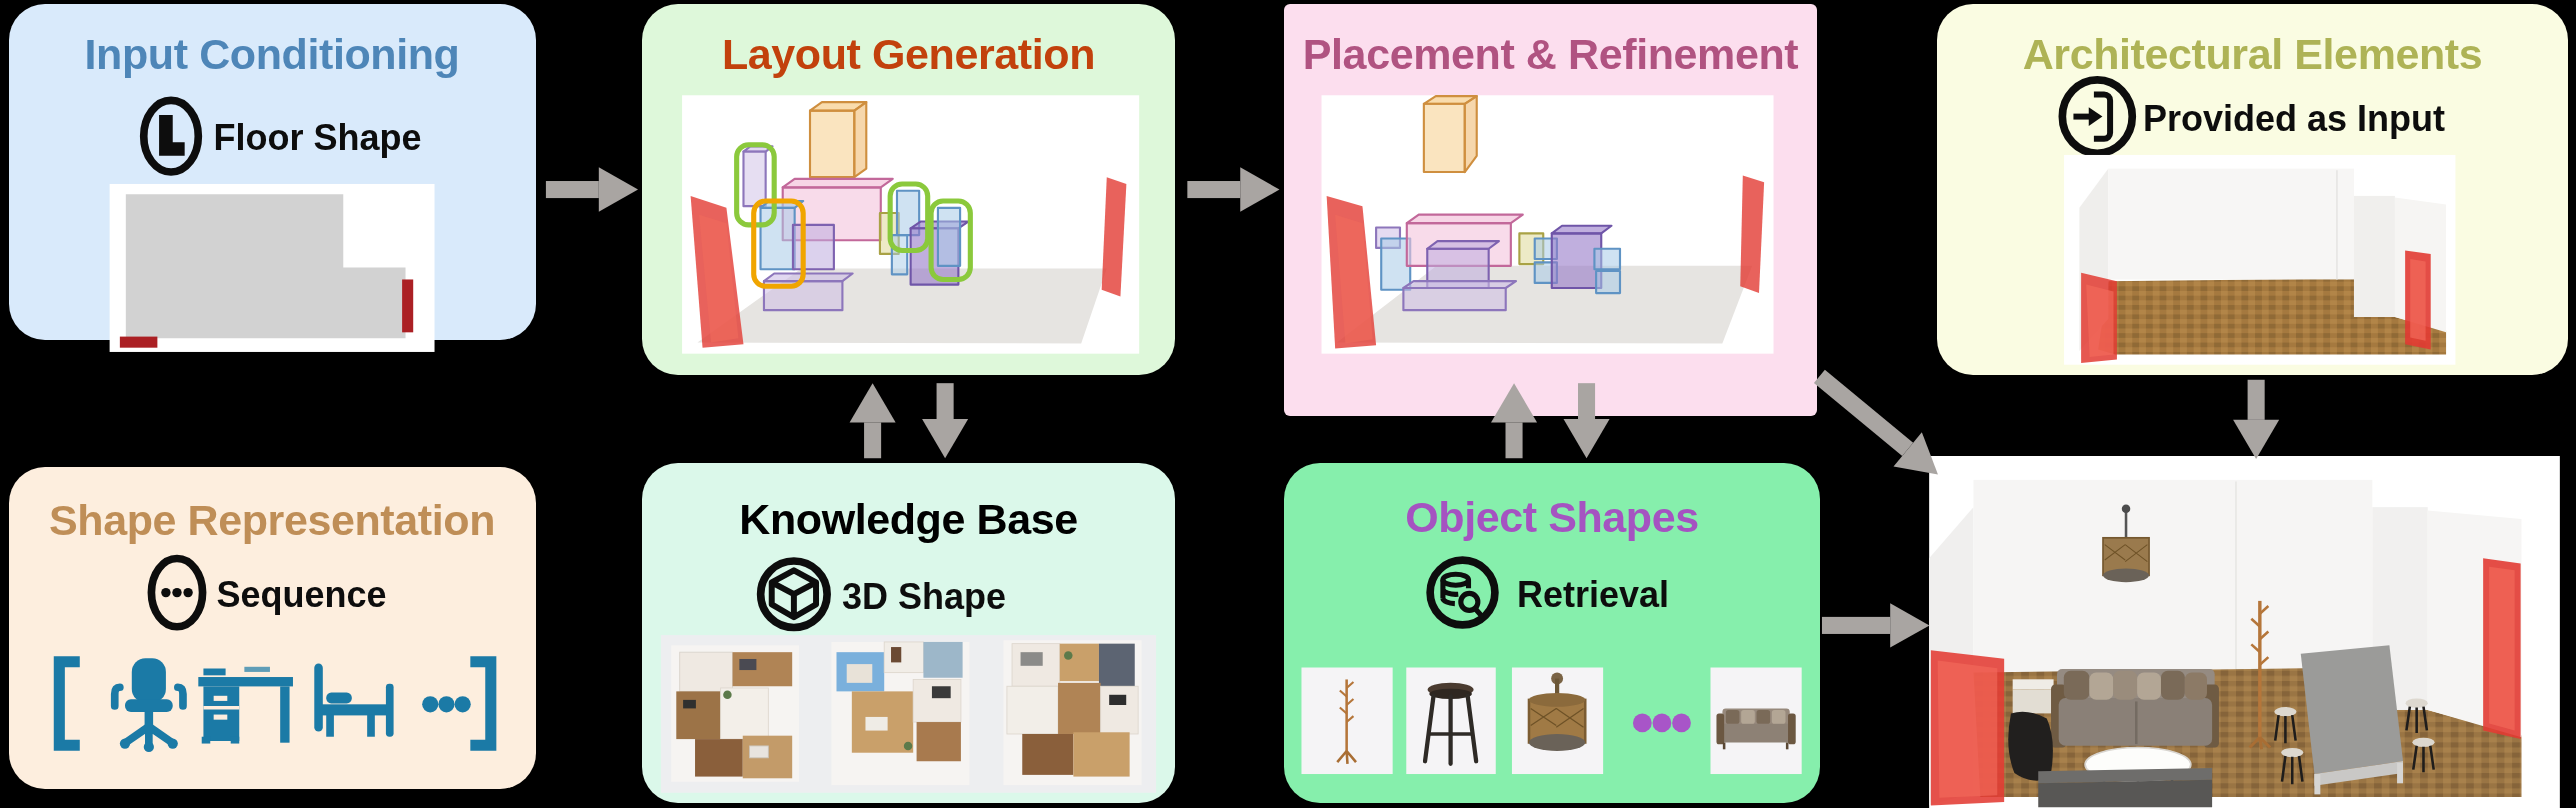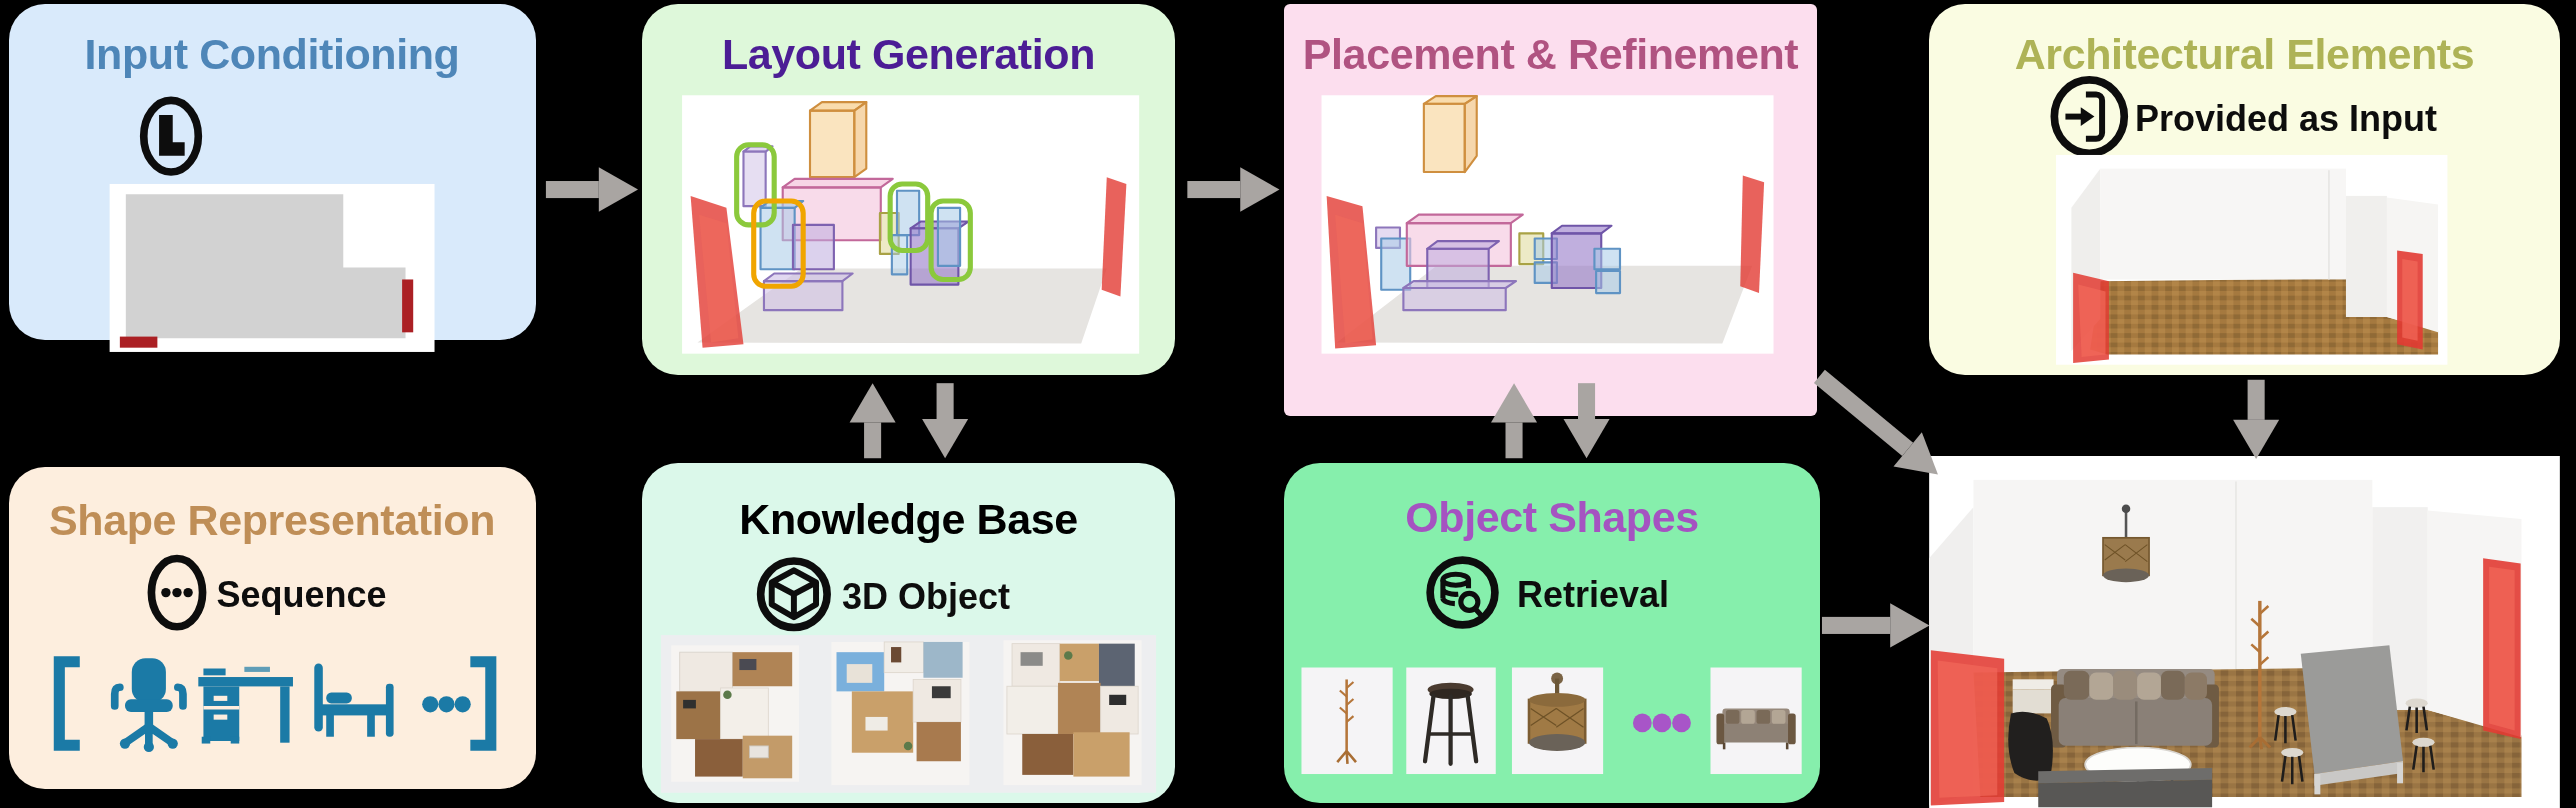--- a/index.html
+++ b/index.html
@@ -5,32 +5,33 @@
   html,body{margin:0;padding:0;background:#000;}
   .stage{position:relative;width:2576px;height:809px;background:#000;overflow:hidden;
          font-family:"Liberation Sans",sans-serif;}
   .box{position:absolute;border-radius:36px;}
   .box-title{position:absolute;left:0;right:0;text-align:center;
              font-weight:bold;font-size:43px;line-height:44px;letter-spacing:-0.4px;}
   .icon-label{position:absolute;font-weight:bold;font-size:36px;color:#0d0d0d;white-space:nowrap;}
   .gfx{position:absolute;left:0;top:0;}
   
   .b-input{background:#d9eafb;} .b-layout{background:#def8da;}
-  .b-place{background:#fcdeee;} .b-arch{background:#fafce2;}
+  .b-place{background:#fcdeee;} .b-arch{background:#fafce2;margin-left:8px;}
   .b-scene{background:#fdeede;} .b-kb{background:#dbf8ea;} .b-obj{background:#86efac;}
-  .t-input{color:#4e86b8;} .t-layout{color:#4c1d95;} .t-place{color:#b05381;}
+  .t-input{color:#4e86b8;} .t-layout{color:#c2410c;} .t-place{color:#b05381;}
   .t-arch{color:#aeb356;} .t-scene{color:#bf8e57;} .t-kb{color:#000000;} .t-obj{color:#a553c1;}
 </style>
 </head>
 <body>
 
 <div class="stage">
 
   <div class="box b-input" style="left:8.5px;top:4.3px;width:527px;height:336px;">
     <div class="box-title t-input" style="top:28px;">Input Conditioning</div>
+    <div class="icon-label" style="left:205px;top:113px;">Floor Shape</div>
     <svg class="gfx" width="527" height="371" viewBox="0 0 618 435">
       <g>
         <ellipse cx="190" cy="155" rx="32" ry="42" fill="none" stroke="#0d0d0d" stroke-width="9"></ellipse>
         <path d="M176,130 h16 v32 h14 v16 h-30 z" fill="#0d0d0d"></path>
       </g>
       <g>
         <rect x="118" y="211" width="381" height="197" fill="#ffffff"></rect>
         <path d="M137,223 H392 V309 H465 V392 H137 Z" fill="#d2d2d2"></path>
         <rect x="461" y="323" width="13" height="62" fill="#ab2024"></rect>
         <rect x="130" y="390" width="44" height="13" fill="#ab2024"></rect>
@@ -192,21 +193,21 @@
             <circle cx="463" cy="54" r="9.5"></circle>
             <circle cx="482" cy="54" r="9.5"></circle>
         </g>
         <path d="M491,4 H515 V102 H491" fill="none" stroke-width="13"></path>
       </g>
     </svg>
   </div>
 
   <div class="box b-kb" style="left:642px;top:463px;width:533px;height:340px;">
     <div class="box-title t-kb" style="top:34px;">Knowledge Base</div>
-    <div class="icon-label" style="left:200px;top:113px;">3D Object</div>
+    <div class="icon-label" style="left:200px;top:113px;">3D Shape</div>
     <svg class="gfx" width="533" height="340" viewBox="0 0 625 399">
       <g fill="none" stroke="#0d0d0d">
         <circle cx="178" cy="154" r="39" stroke-width="9"></circle>
         <path d="M178,126 L204,140 L204,166 L178,181 L152,166 L152,140 Z M152,140 L178,154 L204,140 M178,154 V181" stroke-width="7" stroke-linejoin="round"></path>
       </g>
       <g transform="translate(22,202)">
         <rect x="0" y="0" width="581" height="185" fill="#edeef0"></rect>
         <g>
           <rect x="12" y="12" width="150" height="160" fill="#f6f4f2"></rect>
           <rect x="22" y="20" width="62" height="46" fill="#efe9e2" stroke="#d8d2ca"></rect>

